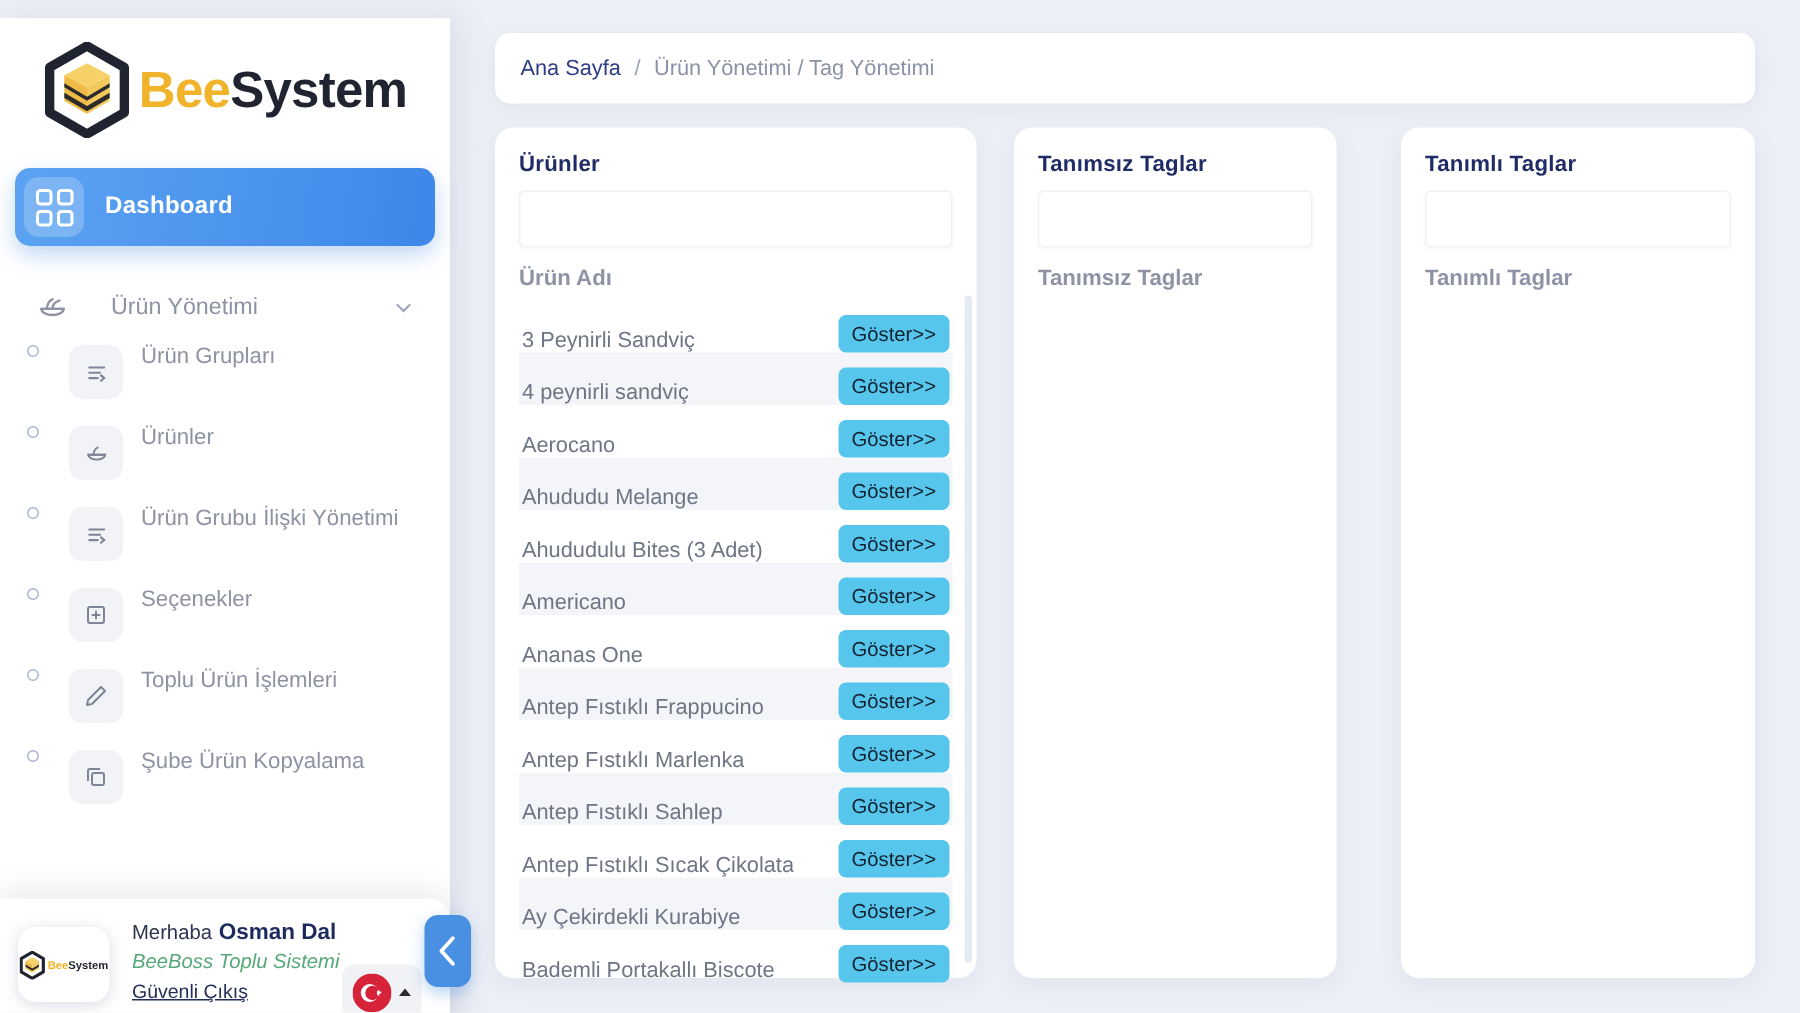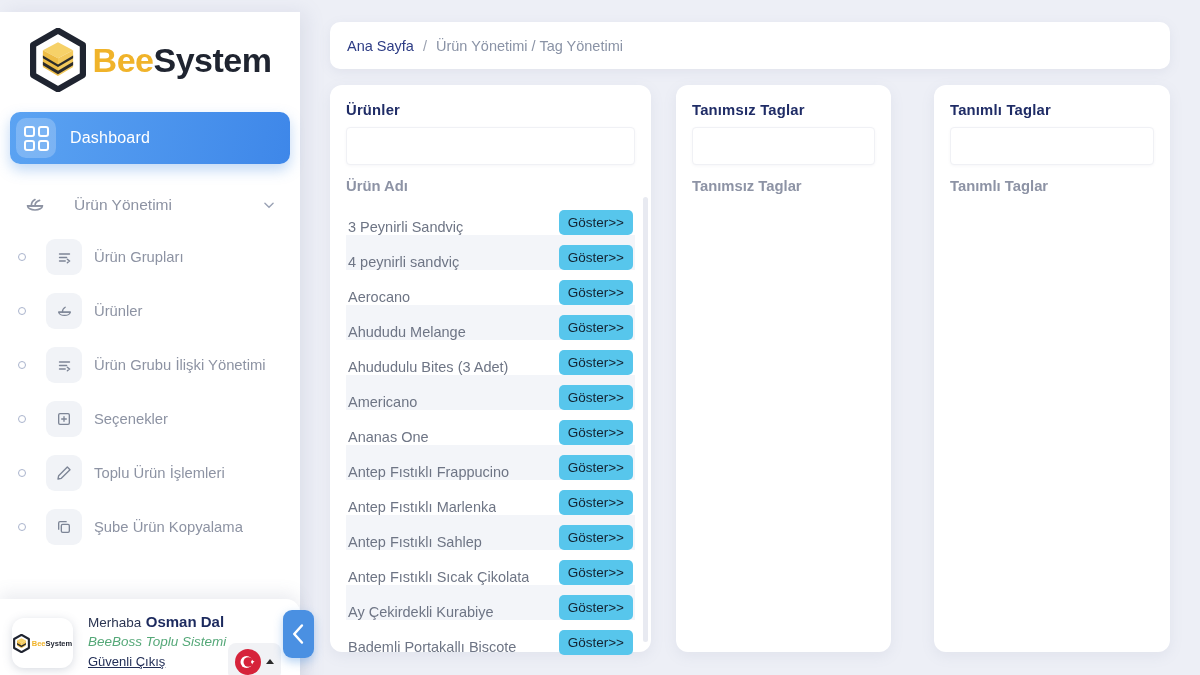--- a/index.html
+++ b/index.html
@@ -32,32 +32,32 @@
     box-shadow:0 6px 14px rgba(74,144,226,.35);
     cursor:pointer;
   }
   .grid-icon-box {
     width:40px; height:40px; border-radius:10px;
     background:rgba(255,255,255,.22);
     display:grid; grid-template-columns:11px 11px; grid-template-rows:11px 11px;
     gap:3px; align-content:center; justify-content:center;
   }
   .grid-icon-box span { border:2px solid #fff; border-radius:3px; }
-  .nav-item-active .lbl { color:#fff; font-size:16px; font-weight:400; letter-spacing:.2px; }
+  .nav-item-active .lbl { color:#fff; font-size:16px; font-weight:700; letter-spacing:.2px; }
 
   .menu-parent {
     margin:20px 14px 0 14px; height:42px;
     display:flex; align-items:center; gap:28px; padding:0 10px;
     color:#8d93a3; cursor:pointer;
   }
   .menu-parent .lbl { font-size:15.5px; flex:1; }
   .menu-parent svg { flex:0 0 auto; }
 
   .submenu { margin-top:4px; }
-  .sub-item { height:54px; display:flex; align-items:center; padding-left:18px; gap:0; cursor:pointer; }
+  .sub-item { height:54px; display:flex; align-items:flex-start; padding-left:18px; gap:0; cursor:pointer; }
   .bullet { width:8px; height:8px; border:1.5px solid #aab4cd; border-radius:50%; margin-right:20px; flex:0 0 auto; }
   .sub-icon-box {
     width:36px; height:36px; border-radius:9px; background:#f1f3f7;
     display:flex; align-items:center; justify-content:center; margin-right:12px; flex:0 0 auto;
     color:#7d8596;
   }
   .sub-item .lbl { font-size:14.8px; color:#8d93a3; white-space:nowrap; }
 
   
   .user-card {

